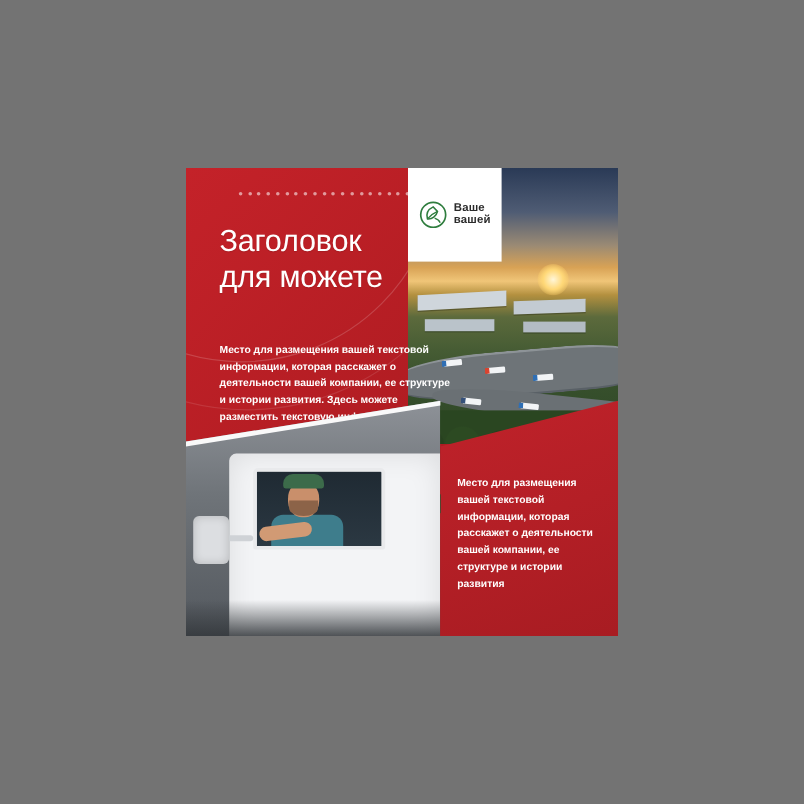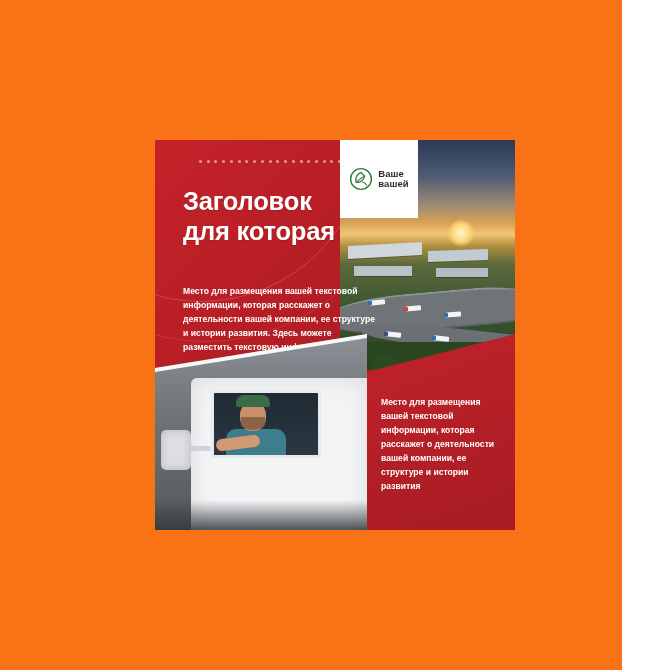--- a/index.html
+++ b/index.html
@@ -8,23 +8,23 @@
     background: #ffffff;
     width: 670px;
     height: 670px;
     overflow: hidden;
     font-family: "Liberation Sans", sans-serif;
   }
 
   
   .canvas {
     position: relative;
-    width: 622px;
+    width: 670px;
     height: 670px;
-    background: #f97316;
+    background: #737373;
   }
 
   
   .poster {
     position: absolute;
     left: 155px;
     top: 140px;
     width: 360px;
     height: 390px;
     overflow: hidden;
@@ -206,21 +206,21 @@
   }
 
   
   .headline {
     position: absolute;
     left: 28px;
     top: 46px;
     width: 190px;
     color: #ffffff;
     font-size: 25.5px;
-    font-weight: bold;
+    font-weight: normal;
     line-height: 1.18;
     letter-spacing: -0.2px;
     text-shadow: 0 1px 1px rgba(0,0,0,0.12);
   }
 
   
   .body-left {
     position: absolute;
     left: 28px;
     top: 145px;
@@ -434,21 +434,21 @@
         </span>
         <span class="logo-text">
           <span>Ваше</span><br>
           <span>вашей</span>
         </span>
       </div>
     </div>
 
     <div class="headline">
       <div>Заголовок</div>
-      <div>для которая</div>
+      <div>для можете</div>
     </div>
 
     <div class="body-left">Место для размещения вашей текстовой информации, которая расскажет о деятельности вашей компании, ее структуре и истории развития. Здесь можете разместить текстовую информацию.</div>
 
     <div class="photo-driver">
       <div class="cab"></div>
       <div class="cab-window">
         <div class="driver-body"></div>
         <div class="driver-head"></div>
         <div class="driver-beard"></div>

